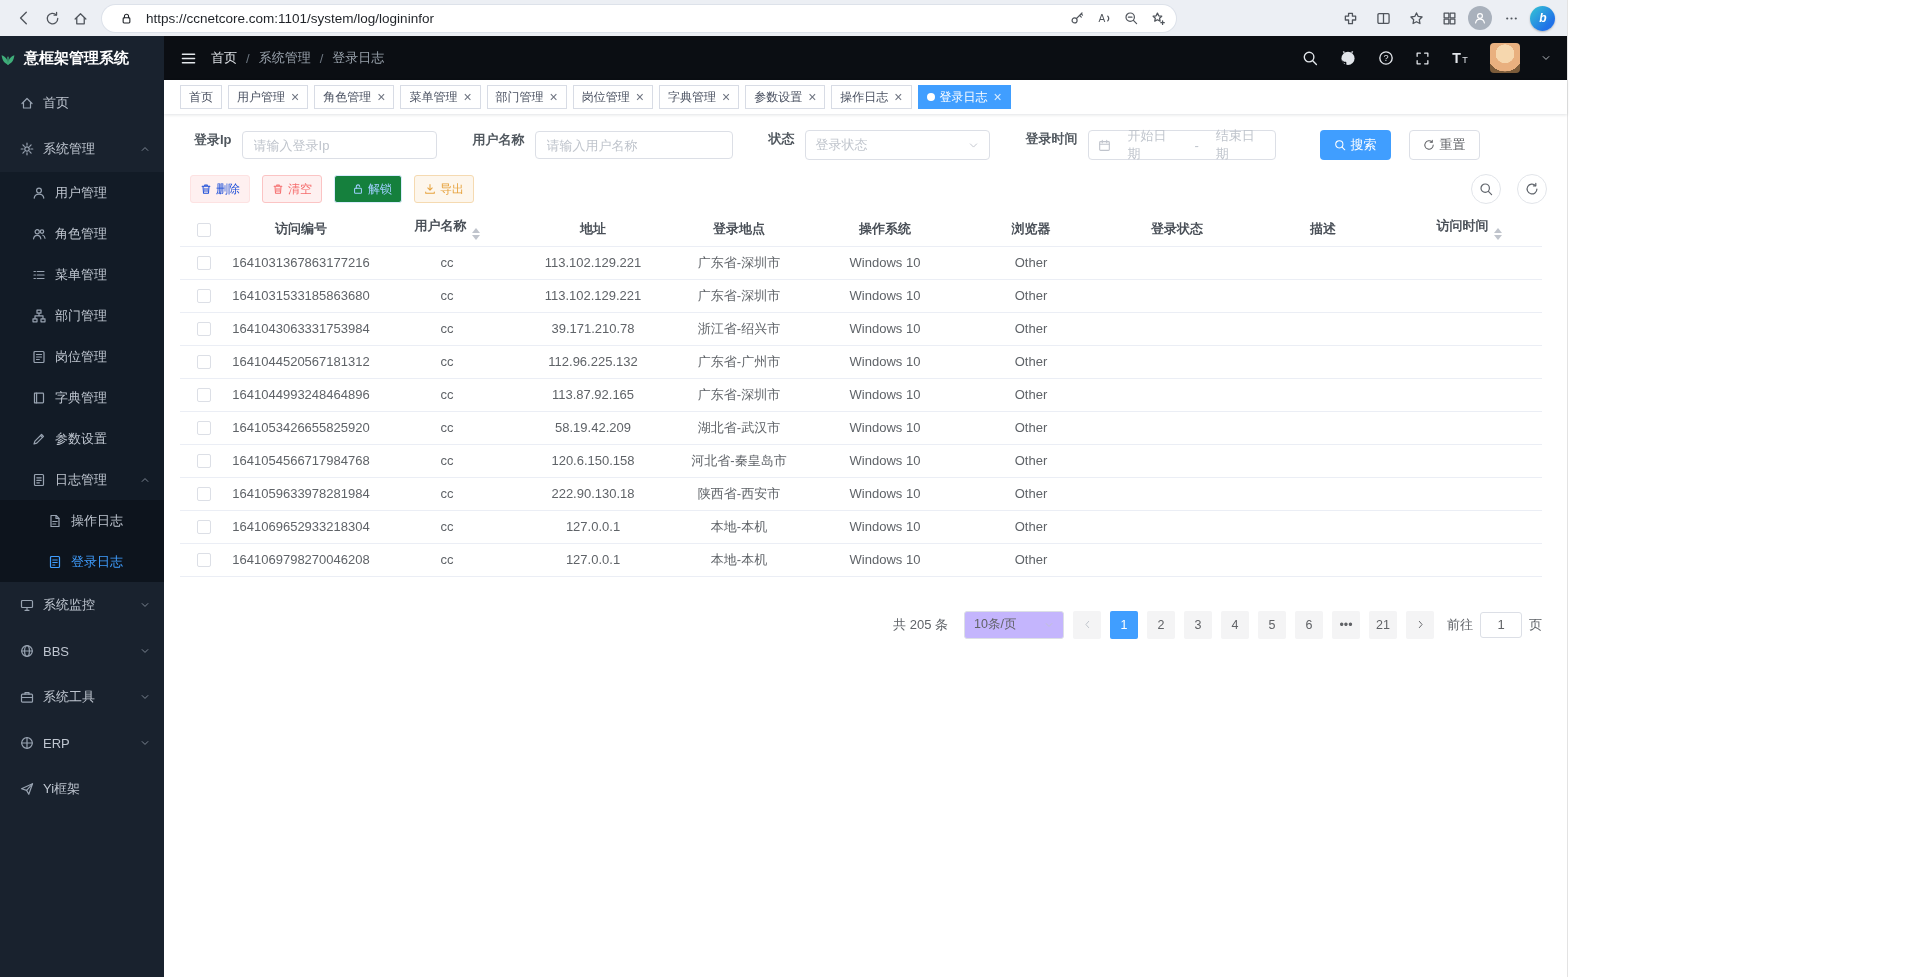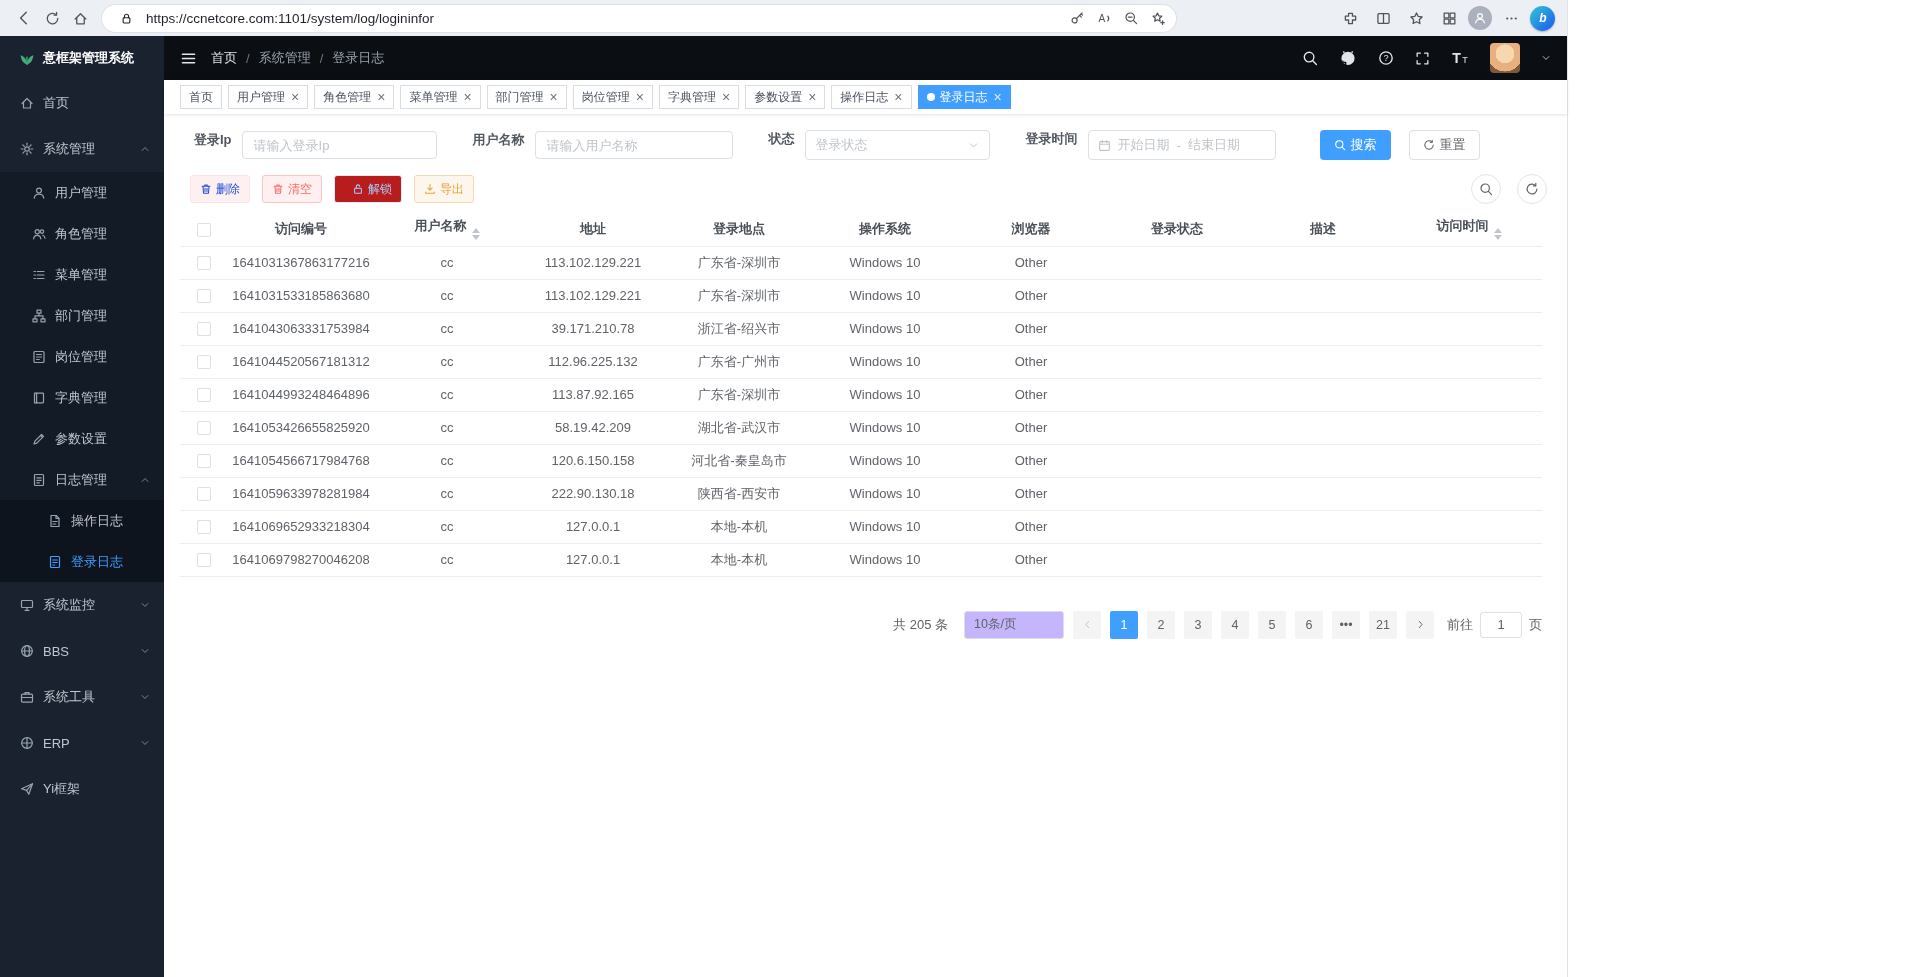--- a/index.html
+++ b/index.html
@@ -14,21 +14,21 @@
   .url-text{font-size:13.5px;white-space:nowrap;overflow:hidden;}
   .url-right{display:flex;align-items:center;gap:3px;margin-left:auto;color:#50555c;}
   .uicon{width:24px;height:24px;display:flex;align-items:center;justify-content:center;border-radius:4px;cursor:pointer;}
   .browser-right{margin-left:auto;display:flex;align-items:center;gap:5px;color:#50555c;padding-right:2px;}
   .bavatar{width:24px;height:24px;border-radius:50%;background:#a9b1bc;display:flex;align-items:center;justify-content:center;color:#fff;cursor:pointer;}
   .bing{width:25px;height:25px;border-radius:50%;background:linear-gradient(135deg,#35c7d4 0%,#2172e8 75%);color:#fff;display:flex;align-items:center;justify-content:center;cursor:pointer;box-shadow:0 1px 2px rgba(0,0,0,.25);}
 
   
   .app{flex:1;display:flex;min-height:0;}
   .sidebar{width:164px;background:var(--sidebar-bg,#19222e);display:flex;flex-direction:column;flex:0 0 auto;}
-  .logo{height:44px;display:flex;align-items:center;gap:8px;padding:0 19px;color:#fff;font-size:13px;font-weight:bold;white-space:nowrap;}
+  .logo{height:44px;display:flex;align-items:center;gap:8px;padding:0 0;color:#fff;font-size:15px;font-weight:bold;white-space:nowrap;}
   .logo .icon{color:#3fae7a;display:flex;}
   .menu{flex:1;overflow:hidden;color:#bfc6d0;}
   .mitem{display:flex;align-items:center;gap:9px;height:46px;padding:0 14px 0 20px;font-size:13px;cursor:pointer;white-space:nowrap;}
   .mitem .icon{color:#98a3b1;display:flex;flex:0 0 auto;}
   .mitem.lvl2{height:41px;background:#121b26;padding-left:32px;}
   .mitem.lvl3{height:41px;background:#0d141d;padding-left:48px;}
   .mitem.active{color:var(--accent,#409eff);}
   .mitem.active .icon{color:var(--accent,#409eff);}
   .marrow{margin-left:auto;color:#8b95a1;display:flex;}
   .marrow.up svg{transform:rotate(180deg);}
@@ -57,34 +57,34 @@
   .filters{display:flex;align-items:center;margin:4px 0 14px 14px;}
   .fgroup{display:flex;align-items:flex-start;margin-right:36px;}
   .flabel{font-size:13px;font-weight:bold;color:#51585f;margin-right:10px;white-space:nowrap;}
   .finput{height:28px;border:1px solid #dcdfe6;border-radius:4px;padding:0 11px;font-size:13px;color:#606266;outline:none;font-family:inherit;}
   .finput::placeholder{color:#bfc4cc;}
   .w-ip{width:195px;}
   .w-user{width:198px;}
   .fselect{width:185px;height:30px;border:1px solid #dcdfe6;border-radius:4px;display:flex;align-items:center;justify-content:space-between;padding:0 10px;cursor:pointer;background:#fff;}
   .fselect .ph,.fdate .ph{font-size:13px;color:#bfc4cc;}
   .selcaret{color:#c0c4cc;display:flex;}
-  .fdate{width:188px;height:30px;border:1px solid #dcdfe6;border-radius:4px;display:flex;align-items:center;gap:7px;padding:0 9px;cursor:pointer;background:#fff;}
+  .fdate{width:188px;height:30px;border:1px solid #dcdfe6;border-radius:4px;display:flex;align-items:center;gap:17px;padding:0 9px;cursor:pointer;background:#fff;}
   .fdate .icon{color:#c0c4cc;display:flex;}
   .dsep{color:#bfc4cc;font-size:13px;}
 
   .btn{display:inline-flex;align-items:center;gap:5px;height:30px;padding:0 13px;border-radius:4px;font-size:13px;border:1px solid transparent;cursor:pointer;font-family:inherit;white-space:nowrap;}
   .btn .icon{display:flex;}
   .btn-primary{background:var(--accent,#409eff);color:#fff;margin-left:8px;}
   .btn-default{background:#fff;border-color:#dcdfe6;color:#606266;margin-left:18px;}
 
   .actions{display:flex;align-items:center;gap:12px;margin:0 0 8px 10px;}
   .btn-sm{height:28px;padding:0 9px;font-size:12px;border-radius:3px;gap:4px;margin:0;}
   .btn-danger-disabled{background:#fef0f0;border-color:#fde2e2;color:#1d4ed8;cursor:not-allowed;}
   .btn-danger{background:#fef0f0;border-color:#fbc4c4;color:var(--danger,#f56c6c);}
-  .btn-primary-disabled{background:#b91c1c;border-color:#d9ecff;color:#a0cfff;cursor:not-allowed;padding-left:17px;}
+  .btn-primary-disabled{background:#15803d;border-color:#d9ecff;color:#a0cfff;cursor:not-allowed;padding-left:17px;}
   .btn-warning{background:#fdf6ec;border-color:#f5dab1;color:var(--warning,#e6a23c);}
   .actions .spacer{flex:1;}
   .circle-btn{width:30px;height:30px;border-radius:50%;border:1px solid #e2e5ea;background:#fff;color:#5f646b;display:flex;align-items:center;justify-content:center;cursor:pointer;margin-right:4px;flex:0 0 auto;}
 
   table.grid{border-collapse:collapse;table-layout:fixed;width:1362px;font-size:13px;color:#5f6368;}
   .grid th{height:34px;font-size:13px;font-weight:bold;color:#4a5058;border-bottom:1px solid #ebeef5;text-align:center;padding:0 4px;white-space:nowrap;}
   .grid td{height:33px;border-bottom:1px solid #ebeef5;text-align:center;padding:0 4px;white-space:nowrap;overflow:hidden;}
   .cbx{display:inline-block;width:14px;height:14px;border:1px solid #dcdfe6;border-radius:2px;background:#fff;vertical-align:middle;cursor:pointer;}
   .sort{display:inline-flex;flex-direction:column;margin-left:5px;vertical-align:-3px;}
   .sort i{display:block;width:0;height:0;border-left:4px solid transparent;border-right:4px solid transparent;}

